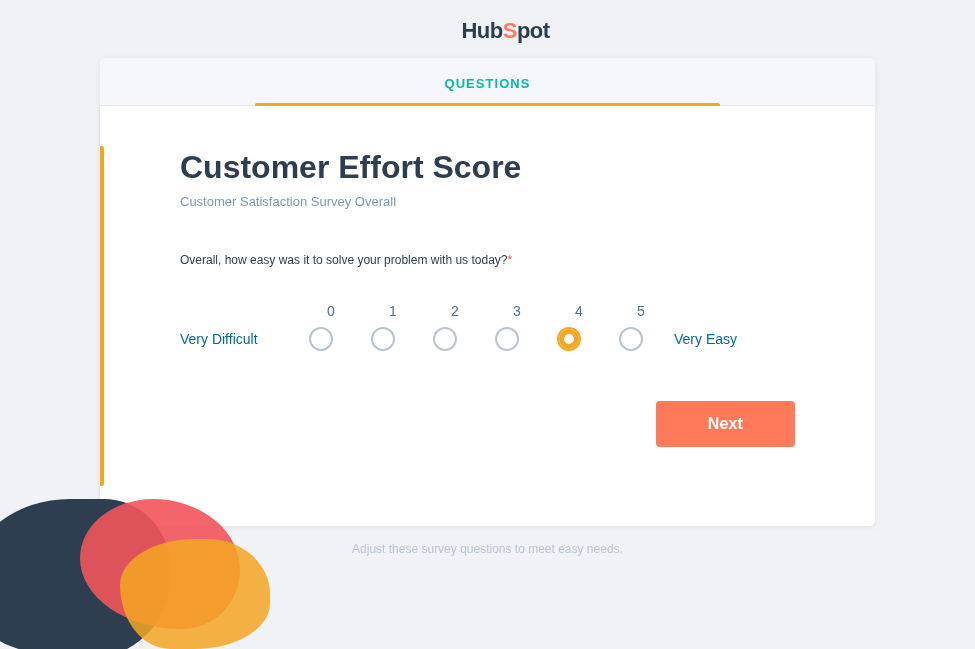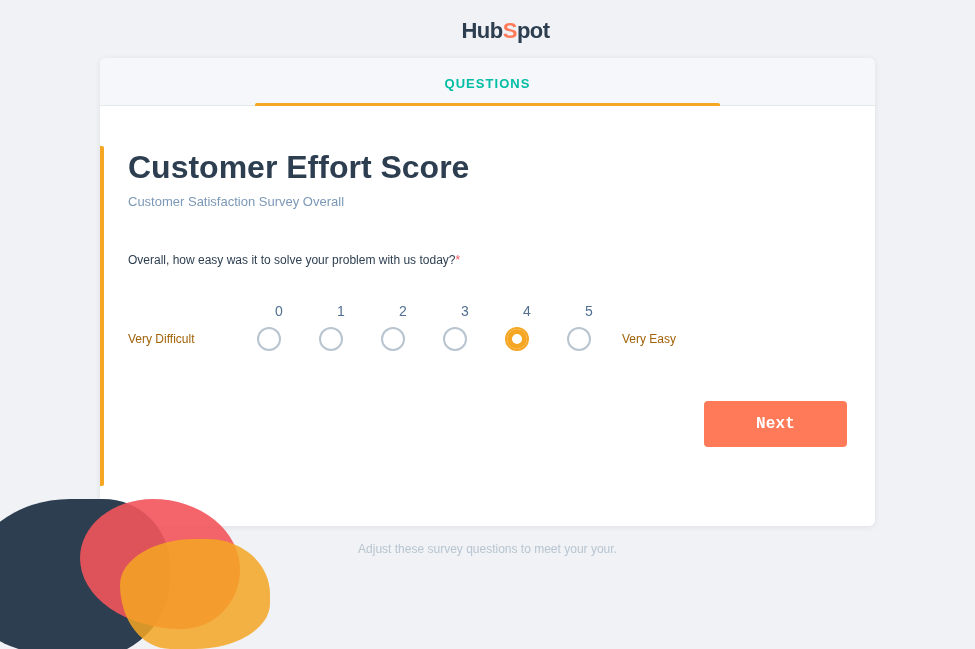--- a/index.html
+++ b/index.html
@@ -76,21 +76,21 @@
       border-radius: 2px 2px 0 0;
     }
 
     .tab-divider {
       width: 1px;
       background: #e5e8ec;
       align-self: stretch;
     }
 
     .card-body {
-      padding: 42px 28px 44px;
+      padding: 42px 80px 44px;
       position: relative;
       min-height: 420px;
     }
 
     .left-accent {
       position: absolute;
       left: 0;
       top: 40px;
       bottom: 40px;
       width: 4px;
@@ -142,22 +142,22 @@
       color: #516f90;
       font-weight: 500;
     }
 
     .scale-radios {
       display: flex;
       align-items: center;
     }
 
     .scale-label {
-      font-size: 12px;
-      color: #a16207;
+      font-size: 14px;
+      color: #0369a1;
       width: 110px;
     }
 
     .scale-label.right {
       width: 110px;
       text-align: left;
       padding-left: 12px;
     }
 
     .radio-group {
@@ -200,21 +200,20 @@
     .next-btn {
       background: #ff7a59;
       color: #fff;
       border: none;
       border-radius: 4px;
       padding: 14px 52px;
       font-size: 16px;
       font-weight: 600;
       cursor: pointer;
       letter-spacing: 0.01em;
-      font-family: Liberation Mono, monospace;
     }
 
     .footer-text {
       text-align: center;
       font-size: 12px;
       color: #b8c5d1;
       padding: 16px 0 10px;
     }
 
     
@@ -320,19 +319,19 @@
         <span class="scale-label right">Very Easy</span>
       </div>
     </div>
 
     <div class="next-btn-row">
       <button class="next-btn">Next</button>
     </div>
   </div>
 </div>
 
-<div class="footer-text">Adjust these survey questions to meet your your.</div>
+<div class="footer-text">Adjust these survey questions to meet easy needs.</div>
 
 <div class="blob-container">
   <div class="blob-navy"></div>
   <div class="blob-coral"></div>
   <div class="blob-yellow"></div>
 </div>
 
 </body></html>

